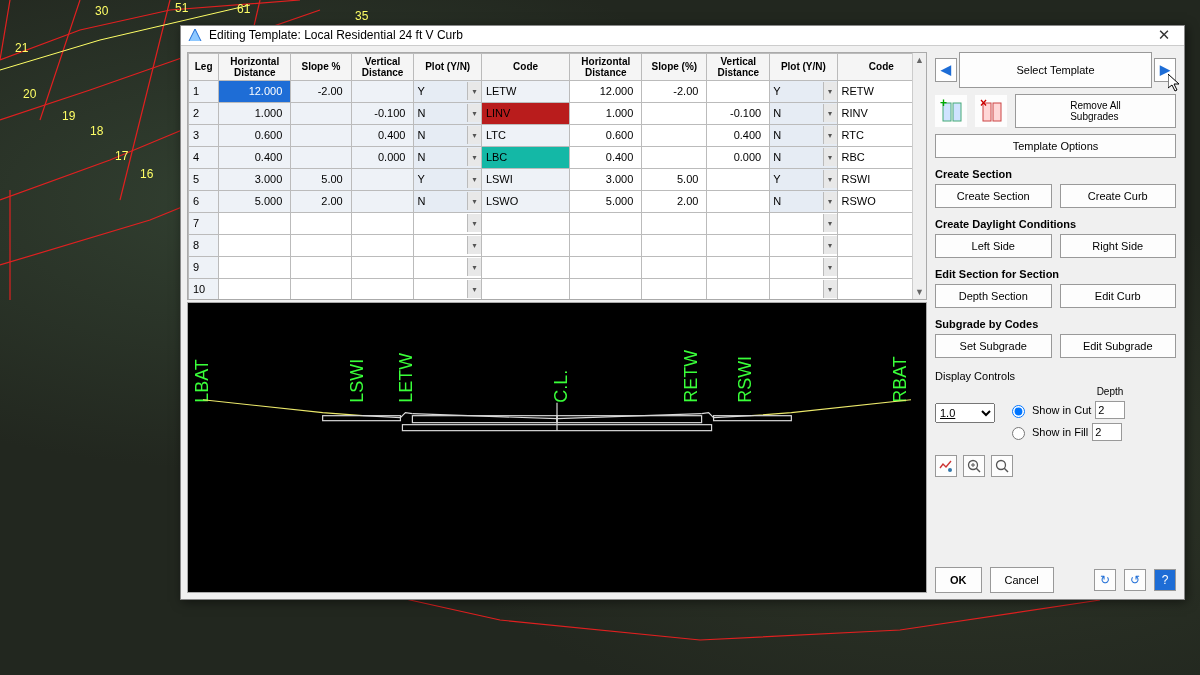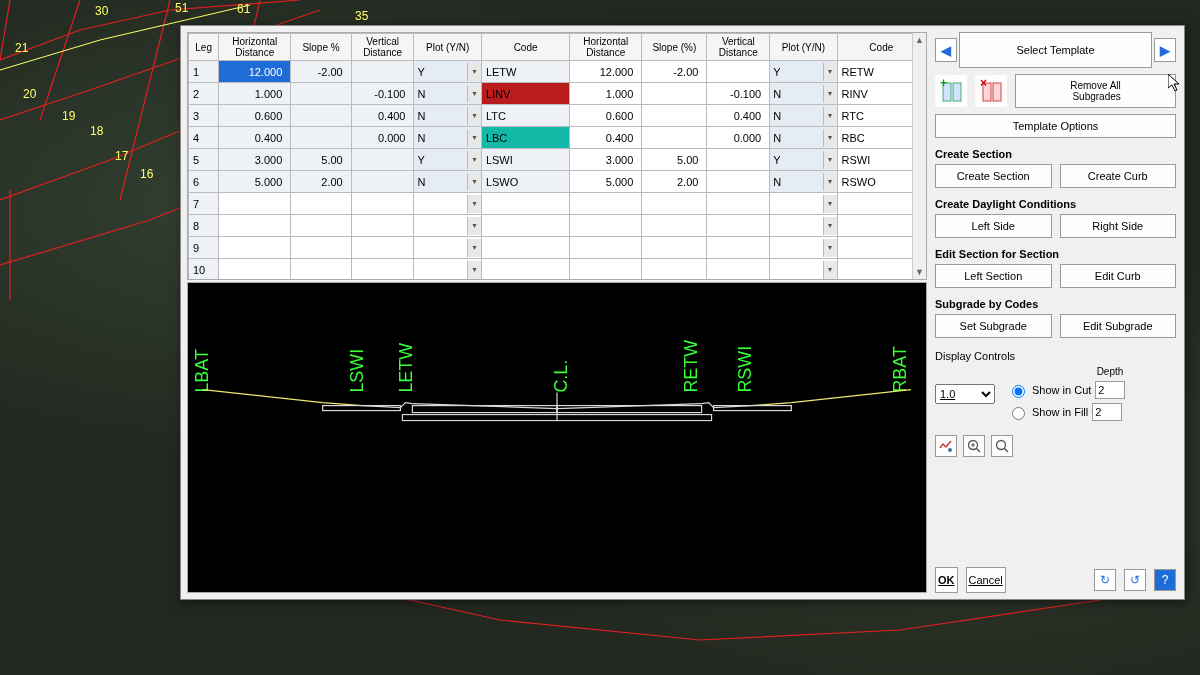--- a/index.html
+++ b/index.html
@@ -68,21 +68,21 @@
   table { border-collapse: collapse; width: 100%; font-size: 11px; table-layout: fixed; }
   th, td {
     border: 1px solid #bbb;
     padding: 2px 4px;
     height: 22px;
     white-space: nowrap;
     overflow: hidden;
   }
   th {
     background: #f5f5f5;
-    font-weight: normal;
+    font-weight: bold;
     font-size: 10px;
     line-height: 1.1;
     text-align: center;
   }
   td.leg { background: #eef2f7; }
   td.num { text-align: right; padding-right: 8px; }
   td.selected { background: #1e6dd6; color: #fff; }
   .plot-cell { display:flex; align-items:center; height:100%; }
   .plot-cell .plot-val { flex:1; padding-left:3px;}
   .plot-cell .dd {
@@ -140,21 +140,21 @@
   }
   .tool-row { display:flex; align-items:center; gap:8px; margin-bottom:6px; }
   .tool-icon {
     width: 32px; height: 32px;
     background: #fdfdfd;
     display:flex; align-items:center; justify-content:center;
   }
   .remove-all {
     flex:1; height:34px; background:#fdfdfd; border:1px solid #999;
     display:flex; align-items:center; justify-content:center;
-    font-size:10px; text-align:right; line-height:1.1;
+    font-size:10px; text-align:left; line-height:1.1;
   }
   .wide-btn {
     height: 24px; background:#fdfdfd; border:1px solid #999;
     display:flex; align-items:center; justify-content:center;
     margin-bottom: 6px;
   }
   .group-hdr { font-weight: bold; margin: 4px 0 4px 0; font-size: 11px; }
   .btn-pair { display:flex; gap:8px; margin-bottom:6px; }
   .half-btn {
     flex:1; height:24px; background:#fdfdfd; border:1px solid #999;
@@ -170,22 +170,22 @@
   .zoom-btn {
     width:22px; height:22px; border:1px solid #999; background:#fdfdfd;
     display:flex; align-items:center; justify-content:center; font-size:12px;
   }
   .bottom-buttons {
     margin-top: auto;
     display:flex; align-items:center; gap:8px;
     padding-top: 8px;
   }
   .ok-btn, .cancel-btn {
-    height:26px; padding:0 2px; background:#fdfdfd; border:1px solid #999;
-    display:flex; align-items:center; justify-content:center;text-decoration:underline;
+    height:26px; padding:0 14px; background:#fdfdfd; border:1px solid #999;
+    display:flex; align-items:center; justify-content:center;
   }
   .ok-btn { font-weight:bold; }
   .small-ic {
     width:22px; height:22px; border:1px solid #999; background:#fdfdfd;
     display:flex; align-items:center; justify-content:center; font-size:12px; color:#1e6dd6;
   }
   .cursor {
     position: absolute;
     top: 74px; left: 1168px;
     width: 16px; height: 20px;
@@ -216,20 +216,29 @@
       <text x="23" y="98">20</text>
       <text x="62" y="120">19</text>
       <text x="90" y="135">18</text>
       <text x="115" y="160">17</text>
       <text x="140" y="178">16</text>
     </g>
   </svg>
 </div>
 
 <div class="dialog">
+  <div class="titlebar">
+    <span class="app-icon">
+      <svg width="16" height="16">
+          <path d="M2 14 L8 2 L14 14" stroke="#1e6dd6" fill="#8ec8ff" stroke-width="1"></path>
+        </svg>
+    </span>
+    <span class="title-text">Editing Template: Local Residential 24 ft V Curb</span>
+    <span class="close-x">✕</span>
+  </div>
 
   <div class="dialog-body">
     <div class="main-panel">
       <div class="table-wrap">
         <table>
           <colgroup>
             <col style="width:26px">
               <col style="width:62px">
               <col style="width:52px">
               <col style="width:54px">
@@ -557,21 +566,21 @@
       </div>
 
       <div class="group-hdr">Create Daylight Conditions</div>
       <div class="btn-pair">
         <div class="half-btn">Left Side</div>
         <div class="half-btn">Right Side</div>
       </div>
 
       <div class="group-hdr">Edit Section for Section</div>
       <div class="btn-pair">
-        <div class="half-btn">Left Section</div>
+        <div class="half-btn">Depth Section</div>
         <div class="half-btn">Edit Curb</div>
       </div>
 
       <div class="group-hdr">Subgrade by Codes</div>
       <div class="btn-pair">
         <div class="half-btn">Set Subgrade</div>
         <div class="half-btn">Edit Subgrade</div>
       </div>
 
       <div class="display-controls">

